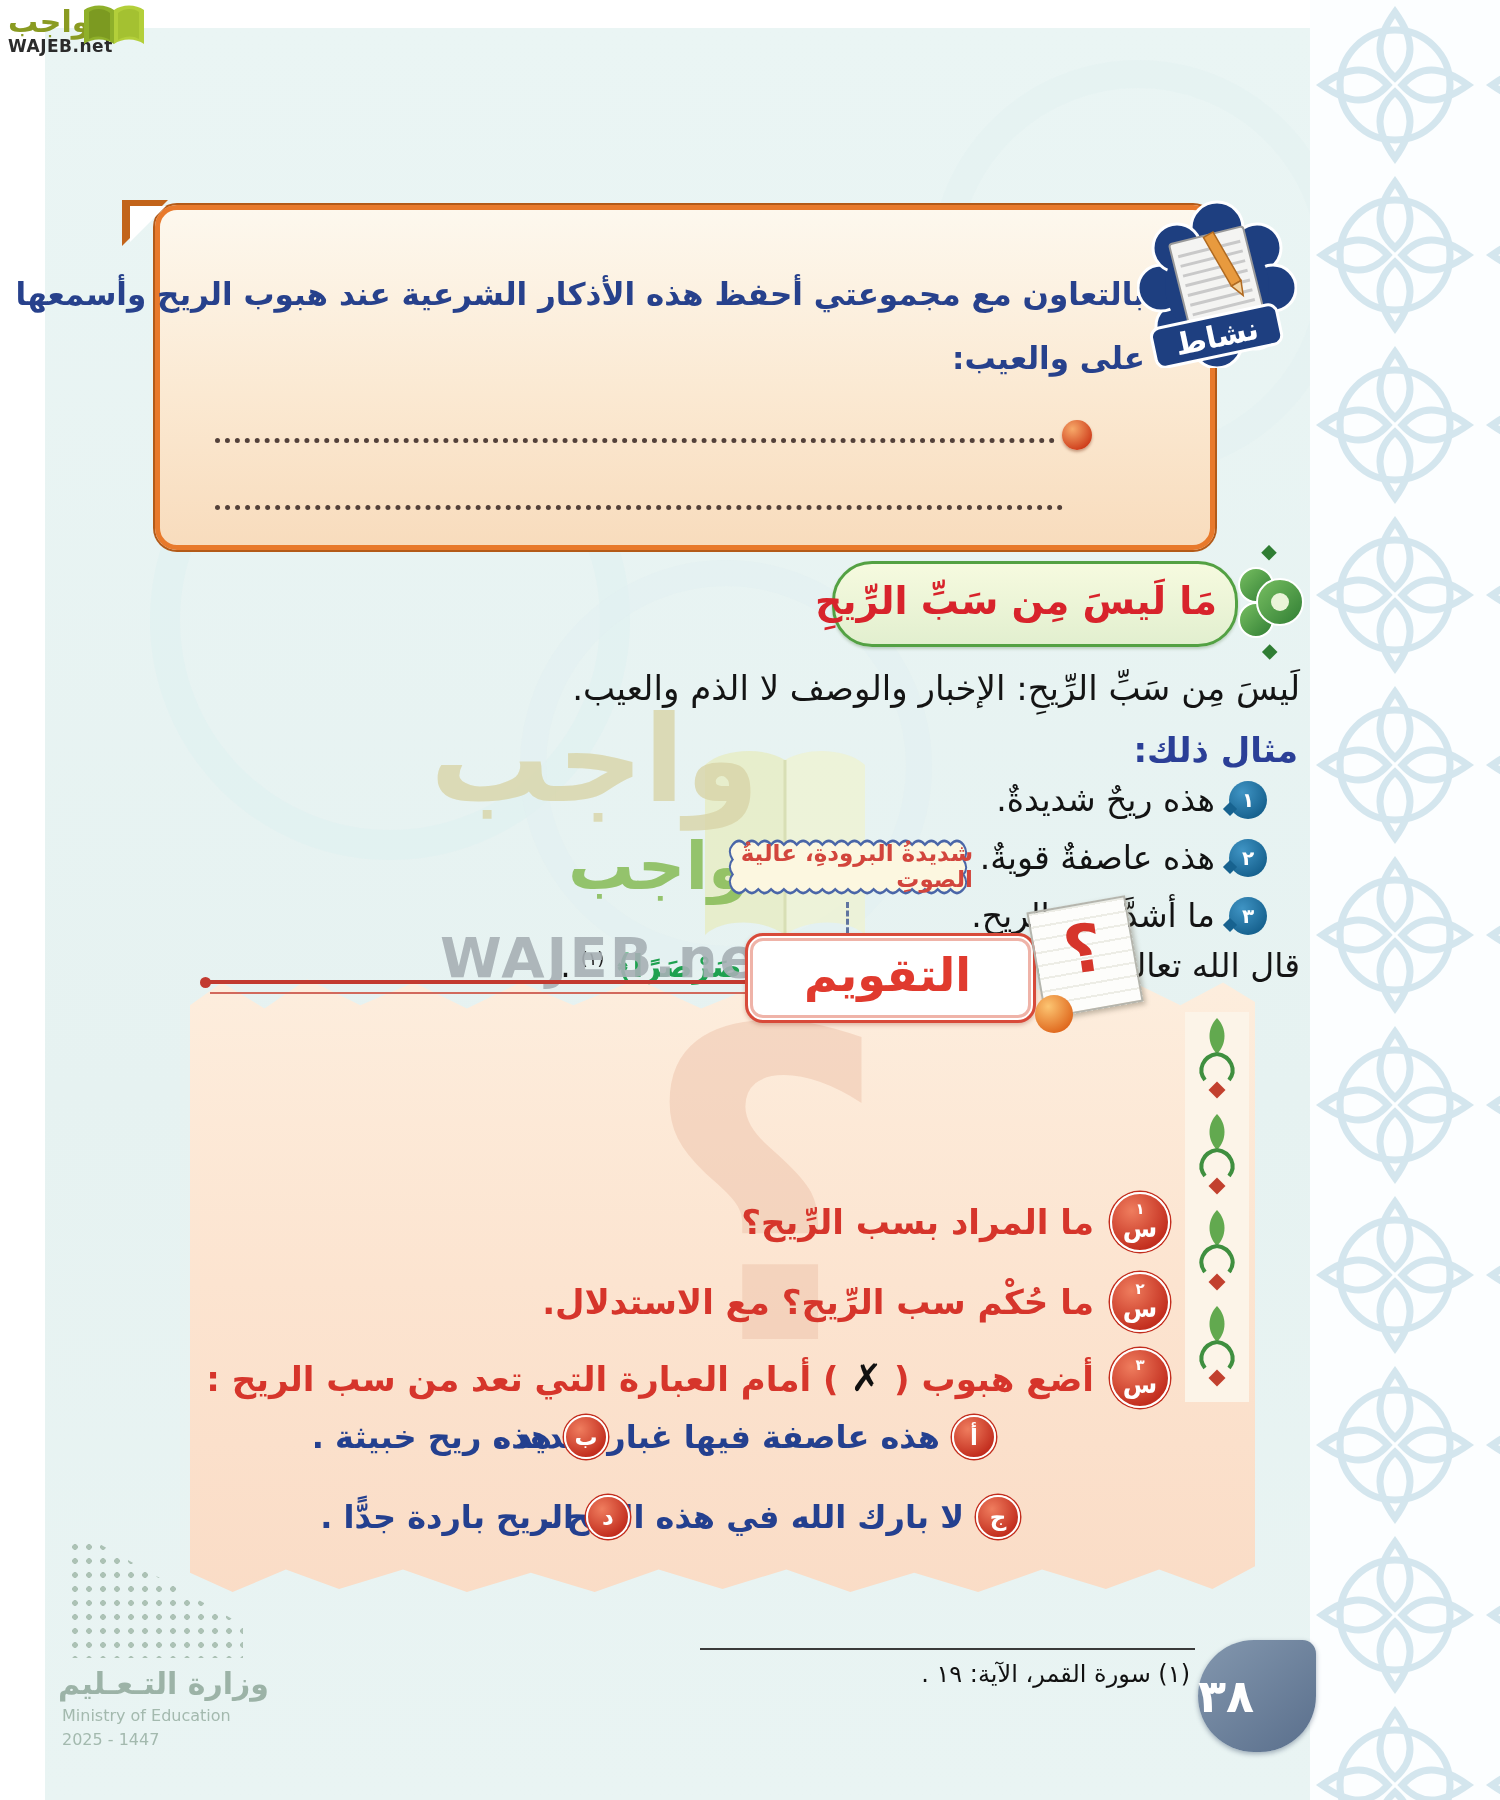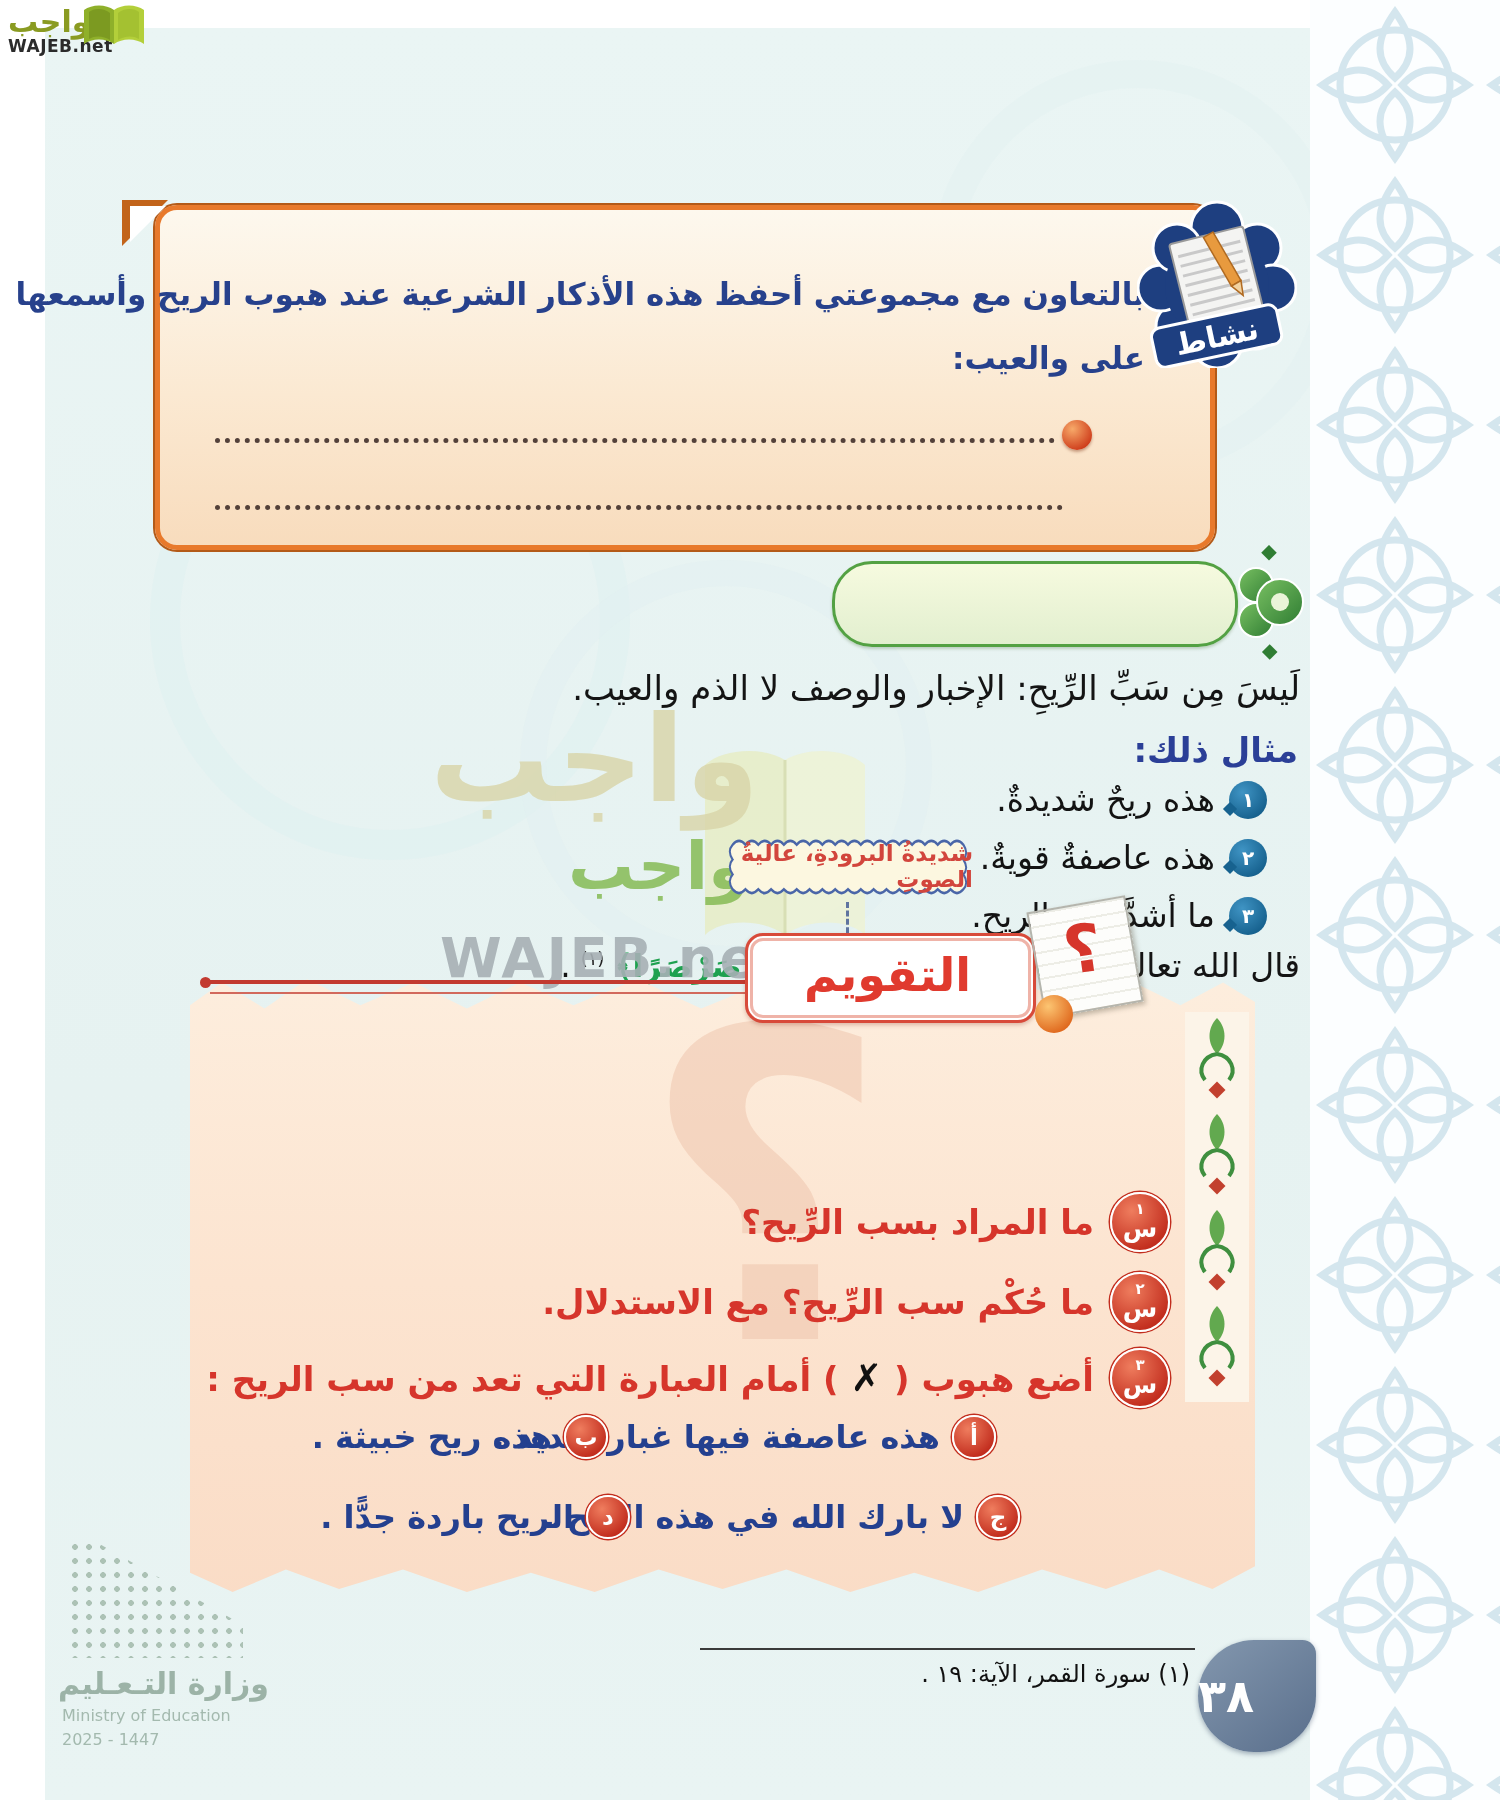--- a/index.html
+++ b/index.html
@@ -181,20 +181,21 @@
       <rect x="88" y="30" width="11" height="56" fill="#e89a3e" stroke="#b06a20" stroke-width="1.5"></rect>
       <polygon points="88,86 99,86 93.5,100" fill="#f2d2a0" stroke="#b06a20" stroke-width="1.5"></polygon>
     </g>
     <g transform="rotate(-12 80 140)">
       <rect x="16" y="118" width="128" height="40" rx="9" fill="#1e3f80" stroke="#ffffff" stroke-width="3"></rect>
       <text x="80" y="149" text-anchor="middle" font-size="30" font-weight="bold" fill="#ffffff" font-family="DejaVu Sans, sans-serif">نشاط</text>
     </g>
   </svg>
 
   <div class="abs title-box"></div>
+  <div class="abs title-text ar">مَا لَيسَ مِن سَبِّ الرِّيحِ</div>
   <svg class="abs" style="left:1228px;top:545px;" width="82" height="115" viewBox="0 0 82 115">
     <defs>
         <linearGradient id="grn" x1="0" y1="0" x2="1" y2="1">
       <stop offset="0" stop-color="#79c062"></stop>
           <stop offset="1" stop-color="#2f7d33"></stop>
         </linearGradient>
       </defs>
     <rect x="36" y="2" width="11" height="11" transform="rotate(45 41 7)" fill="#2f7d33"></rect>
     <rect x="36" y="101" width="11" height="11" transform="rotate(45 41 107)" fill="#2f7d33"></rect>
     <circle cx="28" cy="40" r="17" fill="url(#grn)" stroke="#ffffff" stroke-width="2"></circle>

